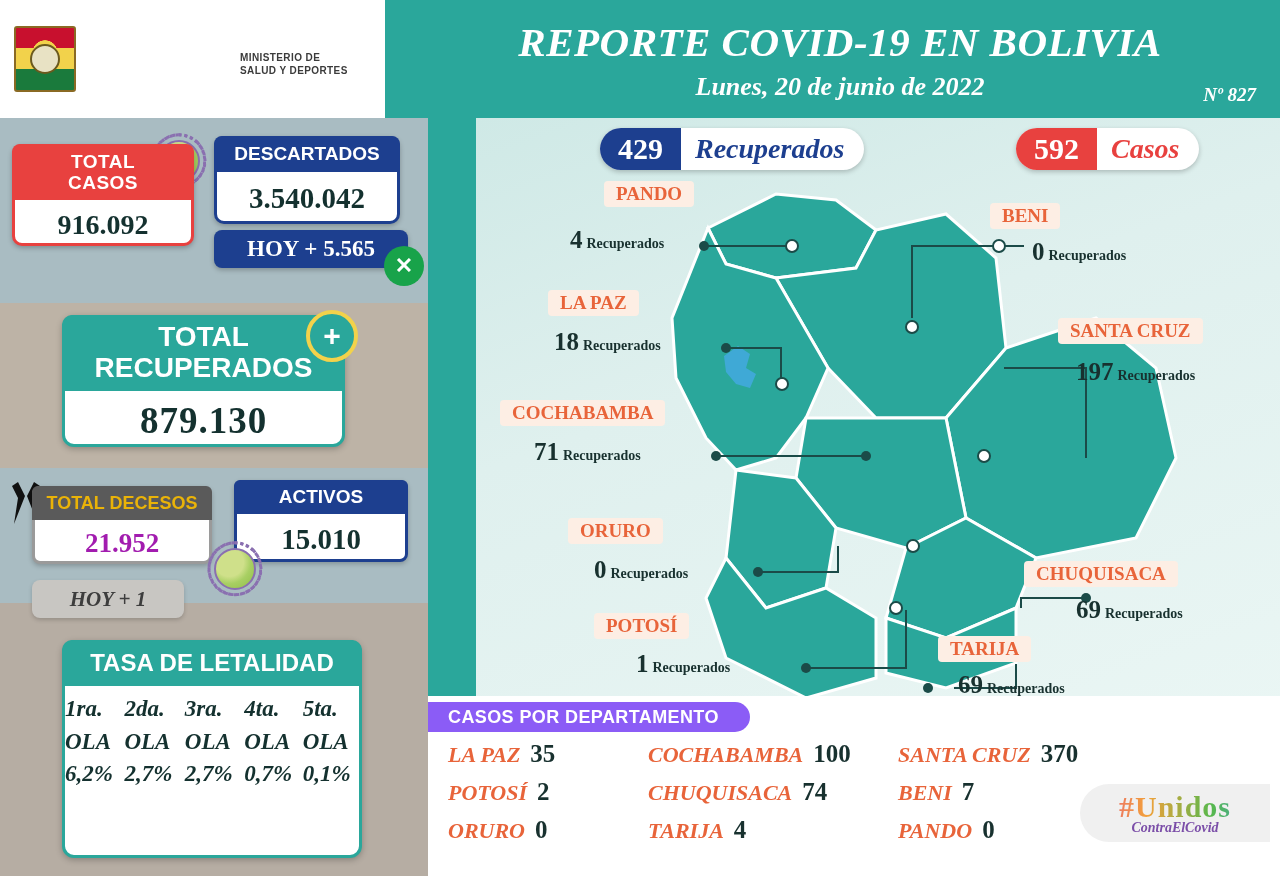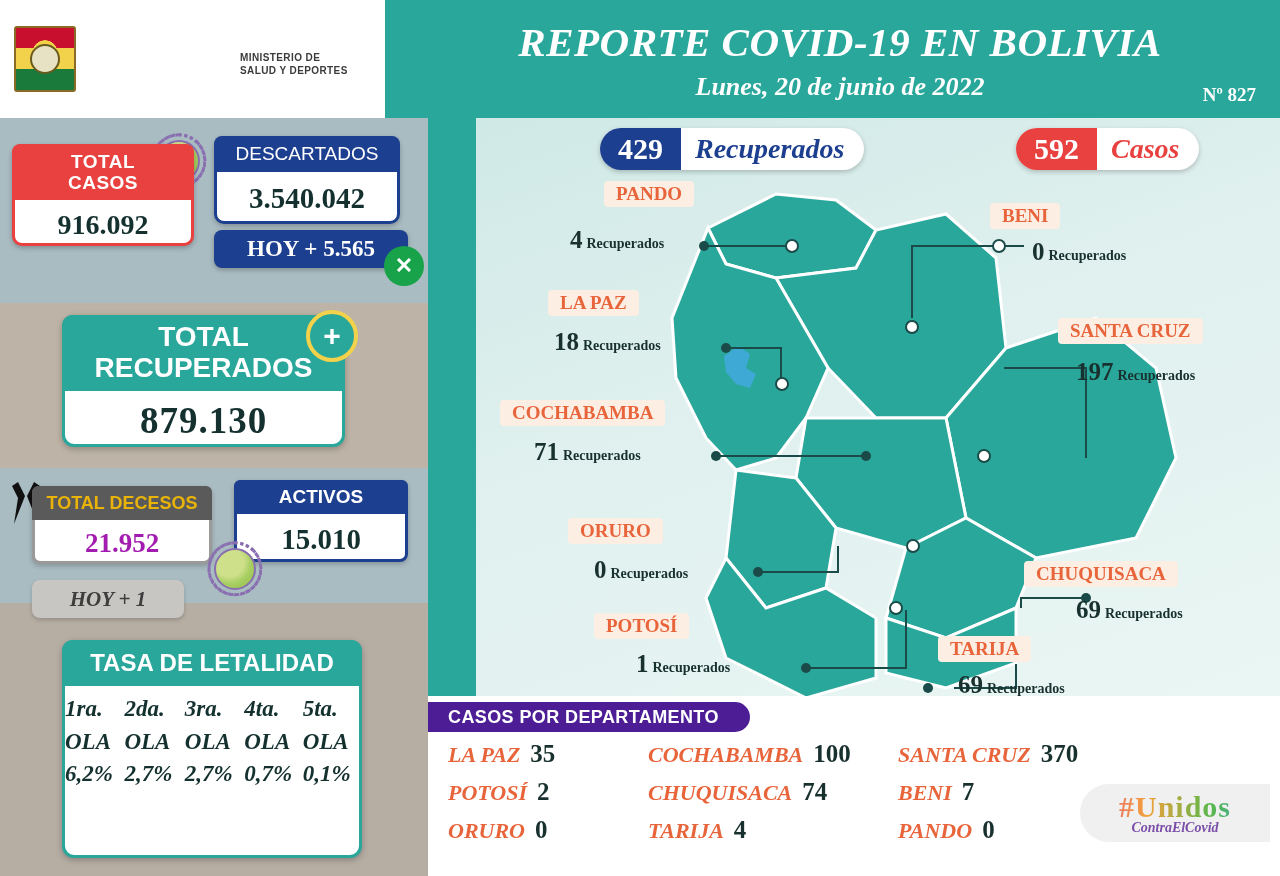--- a/index.html
+++ b/index.html
@@ -63,21 +63,21 @@
   .title-sub {
     position: absolute; left: 420px; top: 72px; width: 840px;
     text-align: center;
     font-family: "Liberation Serif", serif;
     font-style: italic; font-weight: bold;
     font-size: 26px; color: #ffffff;
   }
   .title-num {
     position: absolute; right: 24px; top: 84px;
     font-family: "Liberation Serif", serif;
-    font-weight: bold;
+    font-style: italic; font-weight: bold;
     font-size: 19px; color: #ffffff;
   }
 
   
   .left-panel {
     position: absolute; left: 0; top: 118px; width: 428px; height: 758px;
     background: linear-gradient(180deg,#9fb7bd 0%, #a9b2ad 28%, #b8ada1 50%, #a9b2ad 72%, #9fb7bd 100%);
   }
   .band-top {
     position: absolute; left: 0; top: 0; width: 428px; height: 185px;
@@ -120,21 +120,21 @@
 
   
   .dc-box {
     left: 214px; top: 18px; width: 186px; height: 88px;
     background: #ffffff; border: 3px solid #1d3f8f; border-radius: 10px;
     box-shadow: 0 2px 5px rgba(0,0,0,.25);
   }
   .dc-head {
     position: absolute; left: -3px; top: -3px; width: 186px; height: 36px;
     background: #1d3f8f; border-radius: 8px 8px 0 0;
-    color: #fff; font-weight: normal; font-size: 19px;
+    color: #fff; font-weight: bold; font-size: 19px;
     display: flex; align-items: center; justify-content: center;
   }
   .dc-val {
     position: absolute; left: 0; top: 36px; width: 180px; height: 46px;
     display: flex; align-items: center; justify-content: center;
     font-family: "Liberation Serif", serif;
     font-size: 29px; color: #14312f; font-weight: bold;
   }
   .dc-hoy {
     left: 214px; top: 112px; width: 194px; height: 38px;
@@ -307,21 +307,21 @@
   .dept-val .n { font-size: 25px; font-weight: bold; }
   .dept-val .t { font-size: 14px; font-weight: bold; }
 
   
   .bottom-panel {
     position: absolute; left: 428px; top: 696px; width: 852px; height: 180px;
     background: #ffffff;
   }
   .casos-banner {
     position: absolute; left: 0; top: 6px; height: 30px; width: 322px;
-    background: #4c1d95;
+    background: #8b5cf6;
     border-radius: 0 16px 16px 0;
     color: #fff; font-weight: bold; font-size: 18px;
     display: flex; align-items: center; padding-left: 20px;
     letter-spacing: .4px;
   }
   .casos-grid {
     position: absolute; left: 20px; top: 44px; width: 700px;
     display: grid;
     grid-template-columns: 200px 250px 250px;
     row-gap: 10px;

